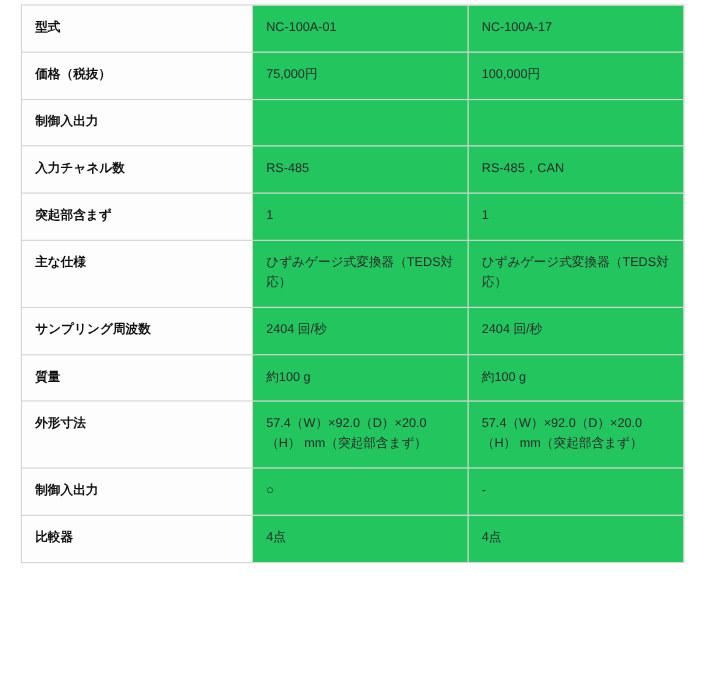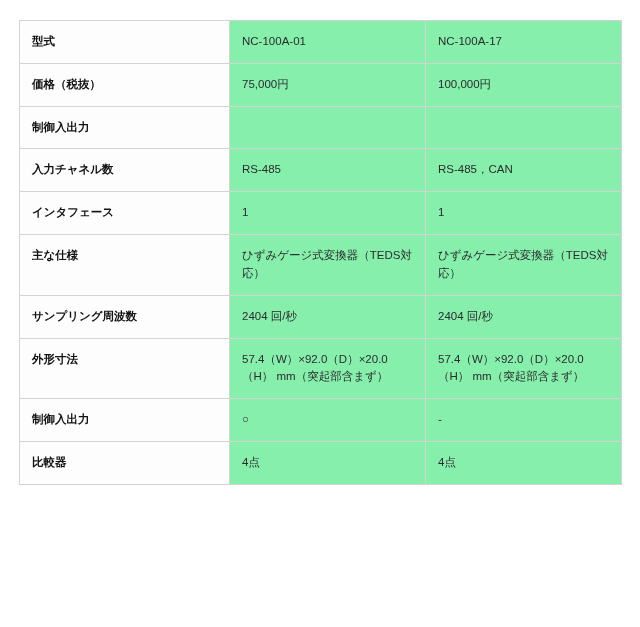--- a/index.html
+++ b/index.html
@@ -12,39 +12,39 @@
     height: 627px;
     font-family: "Liberation Sans", sans-serif;
     color: #1a1a1a;
     overflow: hidden;
   }
   .page {
     position: relative;
     width: 640px;
     height: 605px;
     box-sizing: border-box;
-    padding: 20px 19px 0 19px;
+    padding: 4px 19px 0 19px;
     background: #ffffff;
   }
   table.spec {
     width: 602px;
     border-collapse: collapse;
     table-layout: fixed;
     font-size: 11.5px;
   }
   table.spec col.c0 { width: 210px; }
   table.spec col.c1 { width: 196px; }
   table.spec col.c2 { width: 196px; }
 
   table.spec th, table.spec td {
     border: 1px solid #d4d4d4;
     vertical-align: top;
     padding: 12px 12px 12px 12px;
     line-height: 1.55;
-    background: #86efac;
+    background: #22c55e;
   }
   table.spec th {
     text-align: left;
     font-weight: bold;
     color: #111111;
     background: #fdfdfd;
   }
   table.spec td {
     font-weight: normal;
     color: #2b2b2b;
@@ -105,21 +105,21 @@
           </th>
           <td>
             <span class="cell-text">RS-485</span>
           </td>
           <td>
             <span class="cell-text">RS-485，CAN</span>
           </td>
         </tr>
         <tr>
           <th>
-            <span class="cell-text">インタフェース</span>
+            <span class="cell-text">突起部含まず</span>
           </th>
           <td>
             <span class="cell-text">1</span>
           </td>
           <td>
             <span class="cell-text">1</span>
           </td>
         </tr>
         <tr>
           <th>
@@ -134,20 +134,31 @@
         </tr>
         <tr>
           <th>
             <span class="cell-text">サンプリング周波数</span>
           </th>
           <td>
             <span class="cell-text">2404 回/秒</span>
           </td>
           <td>
             <span class="cell-text">2404 回/秒</span>
+          </td>
+        </tr>
+        <tr>
+          <th>
+            <span class="cell-text">質量</span>
+          </th>
+          <td>
+            <span class="cell-text">約100 g</span>
+          </td>
+          <td>
+            <span class="cell-text">約100 g</span>
           </td>
         </tr>
         <tr>
           <th>
             <span class="cell-text">外形寸法</span>
           </th>
           <td>
             <span class="cell-text">57.4（W）×92.0（D）×20.0（H） mm（突起部含まず）</span>
           </td>
           <td>

